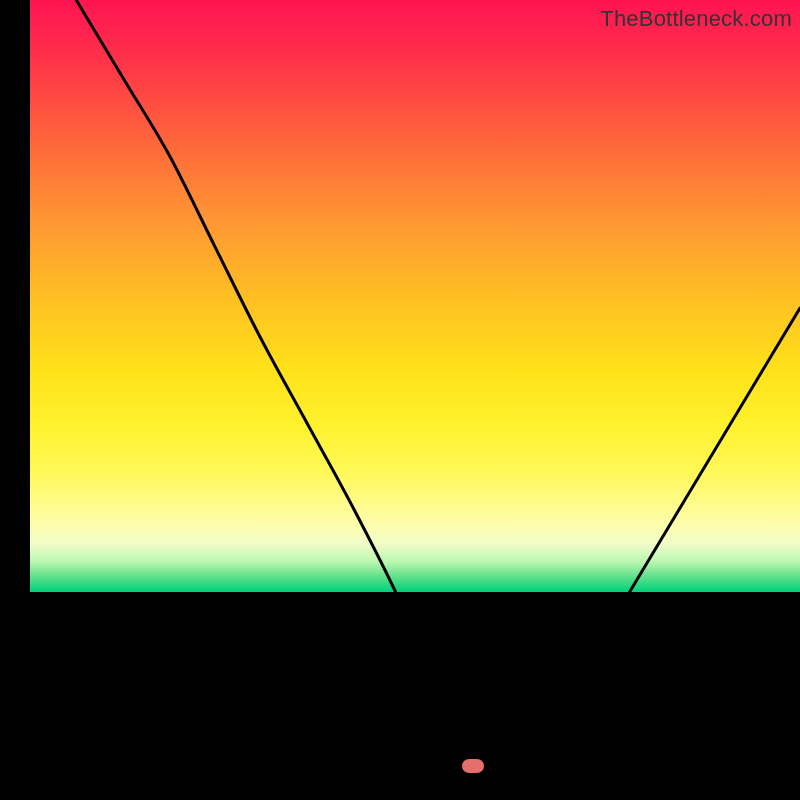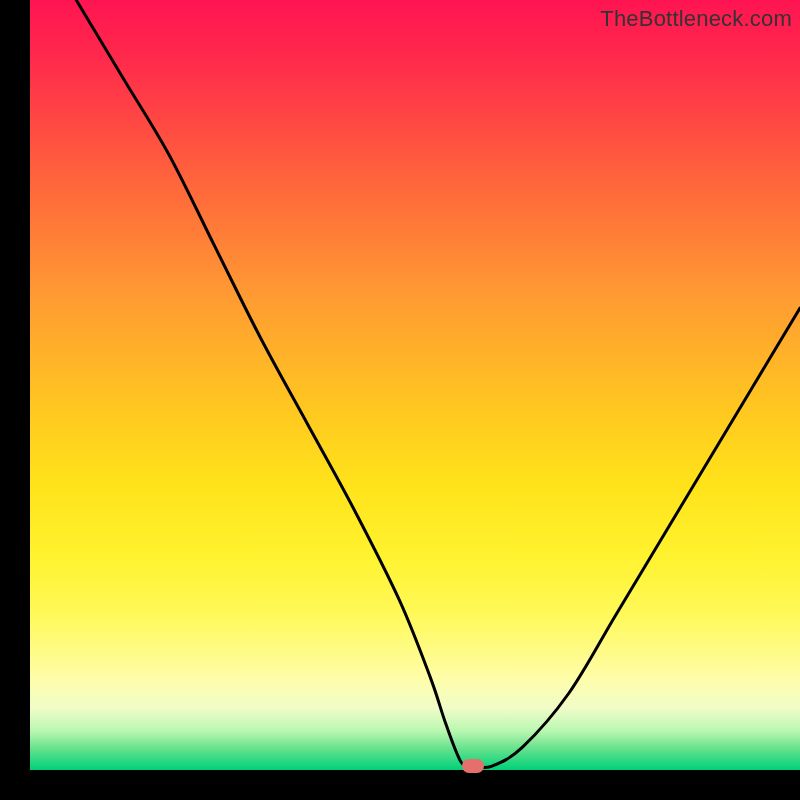--- a/index.html
+++ b/index.html
@@ -8,21 +8,21 @@
     width: 800px;
     height: 800px;
     position: relative;
     background: #000;
   }
   .plot-area {
     position: absolute;
     left: 30px;
     top: 0;
     width: 770px;
-    height: 770px;
+    height: 592px;
     background: linear-gradient(
       to bottom,
       #ff1452 0%,
       #ff2b4b 8%,
       #ff6a3a 25%,
       #ff9933 38%,
       #ffc421 52%,
       #ffe31a 63%,
       #fff22e 72%,
       #fff95a 80%,

